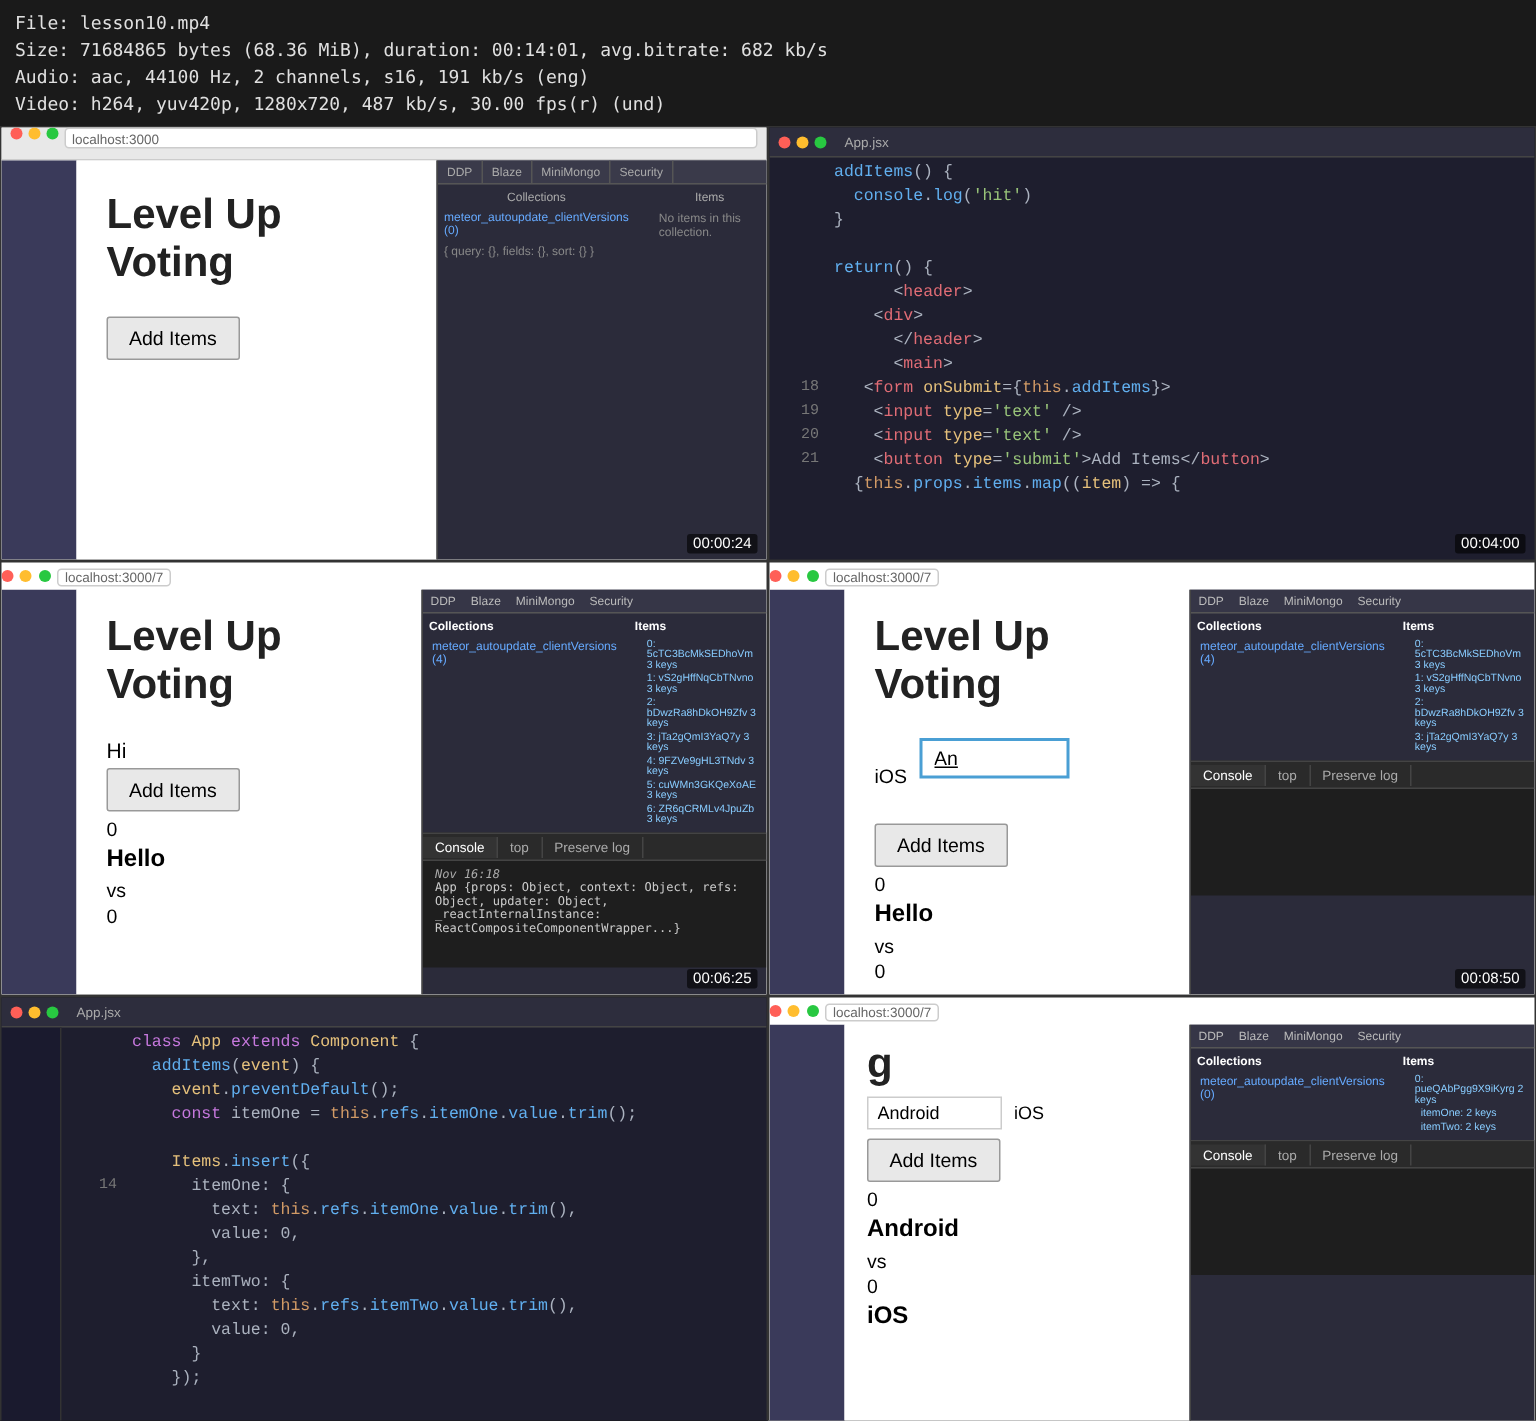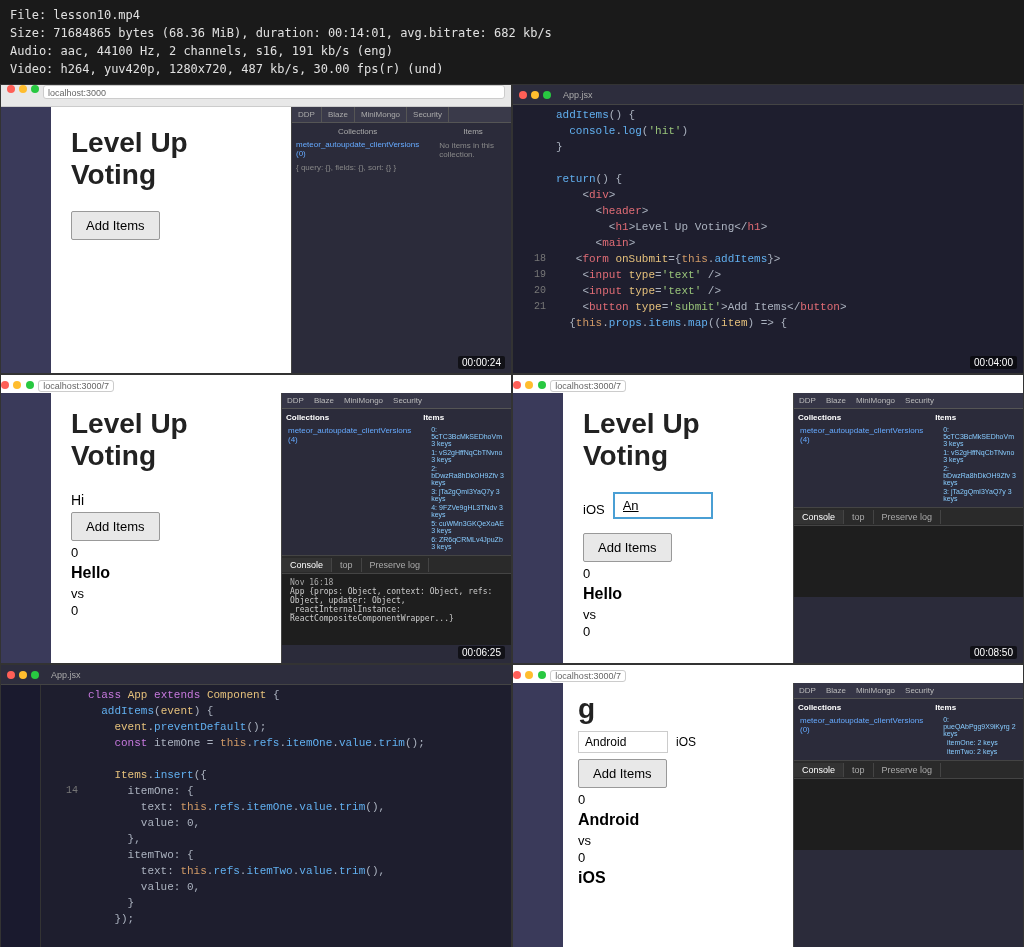--- a/index.html
+++ b/index.html
@@ -217,21 +217,21 @@
     .cell-4 {
       background: #fff;
       display: flex;
       flex-direction: column;
     }
 
     .input-field {
       border: 2px solid #4a9fd4;
       padding: 4px 8px;
       font-size: 13px;
-      margin-bottom: 8px;
+      margin-bottom: 24px;
       outline: none;
       text-decoration: underline;
     }
 
     
     .timestamp {
       position: absolute;
       bottom: 4px;
       right: 6px;
       background: rgba(0,0,0,0.6);
@@ -403,29 +403,29 @@
       <div class="code-line">
           <span class="line-num"></span>
           <span class="line-content"></span>
         </div>
       <div class="code-line">
           <span class="line-num"></span>
           <span class="line-content"><span class="kw-blue">return</span><span style="color:#abb2bf">() {</span></span>
         </div>
       <div class="code-line">
           <span class="line-num"></span>
+          <span class="line-content"><span style="color:#abb2bf">&nbsp;&nbsp;&nbsp;&nbsp;&nbsp;&nbsp;&lt;</span><span class="kw-red">header</span><span style="color:#abb2bf">&gt;</span></span>
+        </div>
+      <div class="code-line">
+          <span class="line-num"></span>
           <span class="line-content"><span style="color:#abb2bf">&nbsp;&nbsp;&nbsp;&nbsp;&lt;</span><span class="kw-red">div</span><span style="color:#abb2bf">&gt;</span></span>
         </div>
       <div class="code-line">
           <span class="line-num"></span>
-          <span class="line-content"><span style="color:#abb2bf">&nbsp;&nbsp;&nbsp;&nbsp;&nbsp;&nbsp;&lt;</span><span class="kw-red">header</span><span style="color:#abb2bf">&gt;</span></span>
-        </div>
-      <div class="code-line">
-          <span class="line-num"></span>
-          <span class="line-content"><span style="color:#abb2bf">&nbsp;&nbsp;&nbsp;&nbsp;&nbsp;&nbsp;&nbsp;&nbsp;&lt;</span><span class="kw-red">h1</span><span style="color:#abb2bf">&gt;Level Up Voting&lt;/</span><span class="kw-red">h1</span><span style="color:#abb2bf">&gt;</span></span>
+          <span class="line-content"><span style="color:#abb2bf">&nbsp;&nbsp;&nbsp;&nbsp;&nbsp;&nbsp;&lt;/</span><span class="kw-red">header</span><span style="color:#abb2bf">&gt;</span></span>
         </div>
       <div class="code-line">
           <span class="line-num"></span>
           <span class="line-content"><span style="color:#abb2bf">&nbsp;&nbsp;&nbsp;&nbsp;&nbsp;&nbsp;&lt;</span><span class="kw-red">main</span><span style="color:#abb2bf">&gt;</span></span>
         </div>
       <div class="code-line">
           <span class="line-num" style="color:#777">18</span>
           <span class="line-content"><span style="color:#abb2bf">&nbsp;&nbsp;&nbsp;&lt;</span><span class="kw-red">form</span><span style="color:#abb2bf"> </span><span class="kw-yellow">onSubmit</span><span style="color:#abb2bf">={</span><span class="kw-orange">this</span><span style="color:#abb2bf">.</span><span class="kw-blue">addItems</span><span style="color:#abb2bf">}&gt;</span></span>
         </div>
       <div class="code-line">
@@ -492,21 +492,21 @@
             </div>
           </div>
         </div>
         <div class="bottom-console">
           <div class="bottom-console-tabs">
             <span class="bc-tab active">Console</span>
             <span class="bc-tab">top</span>
             <span class="bc-tab">Preserve log</span>
           </div>
           <div class="bc-content">
-            <div style="color:#aaa;font-size:8px;">Nov 16:18</div>
+            <div style="color:#aaa;font-size:8px;font-style:italic;">Nov 16:18</div>
             <div style="color:#ccc;font-size:8px;">App {props: Object, context: Object, refs: Object, updater: Object, _reactInternalInstance: ReactCompositeComponentWrapper...}</div>
           </div>
         </div>
       </div>
     </div>
     <div class="timestamp">00:06:25</div>
   </div>
 
   <div class="cell cell-4">
     <div class="browser-bar">

